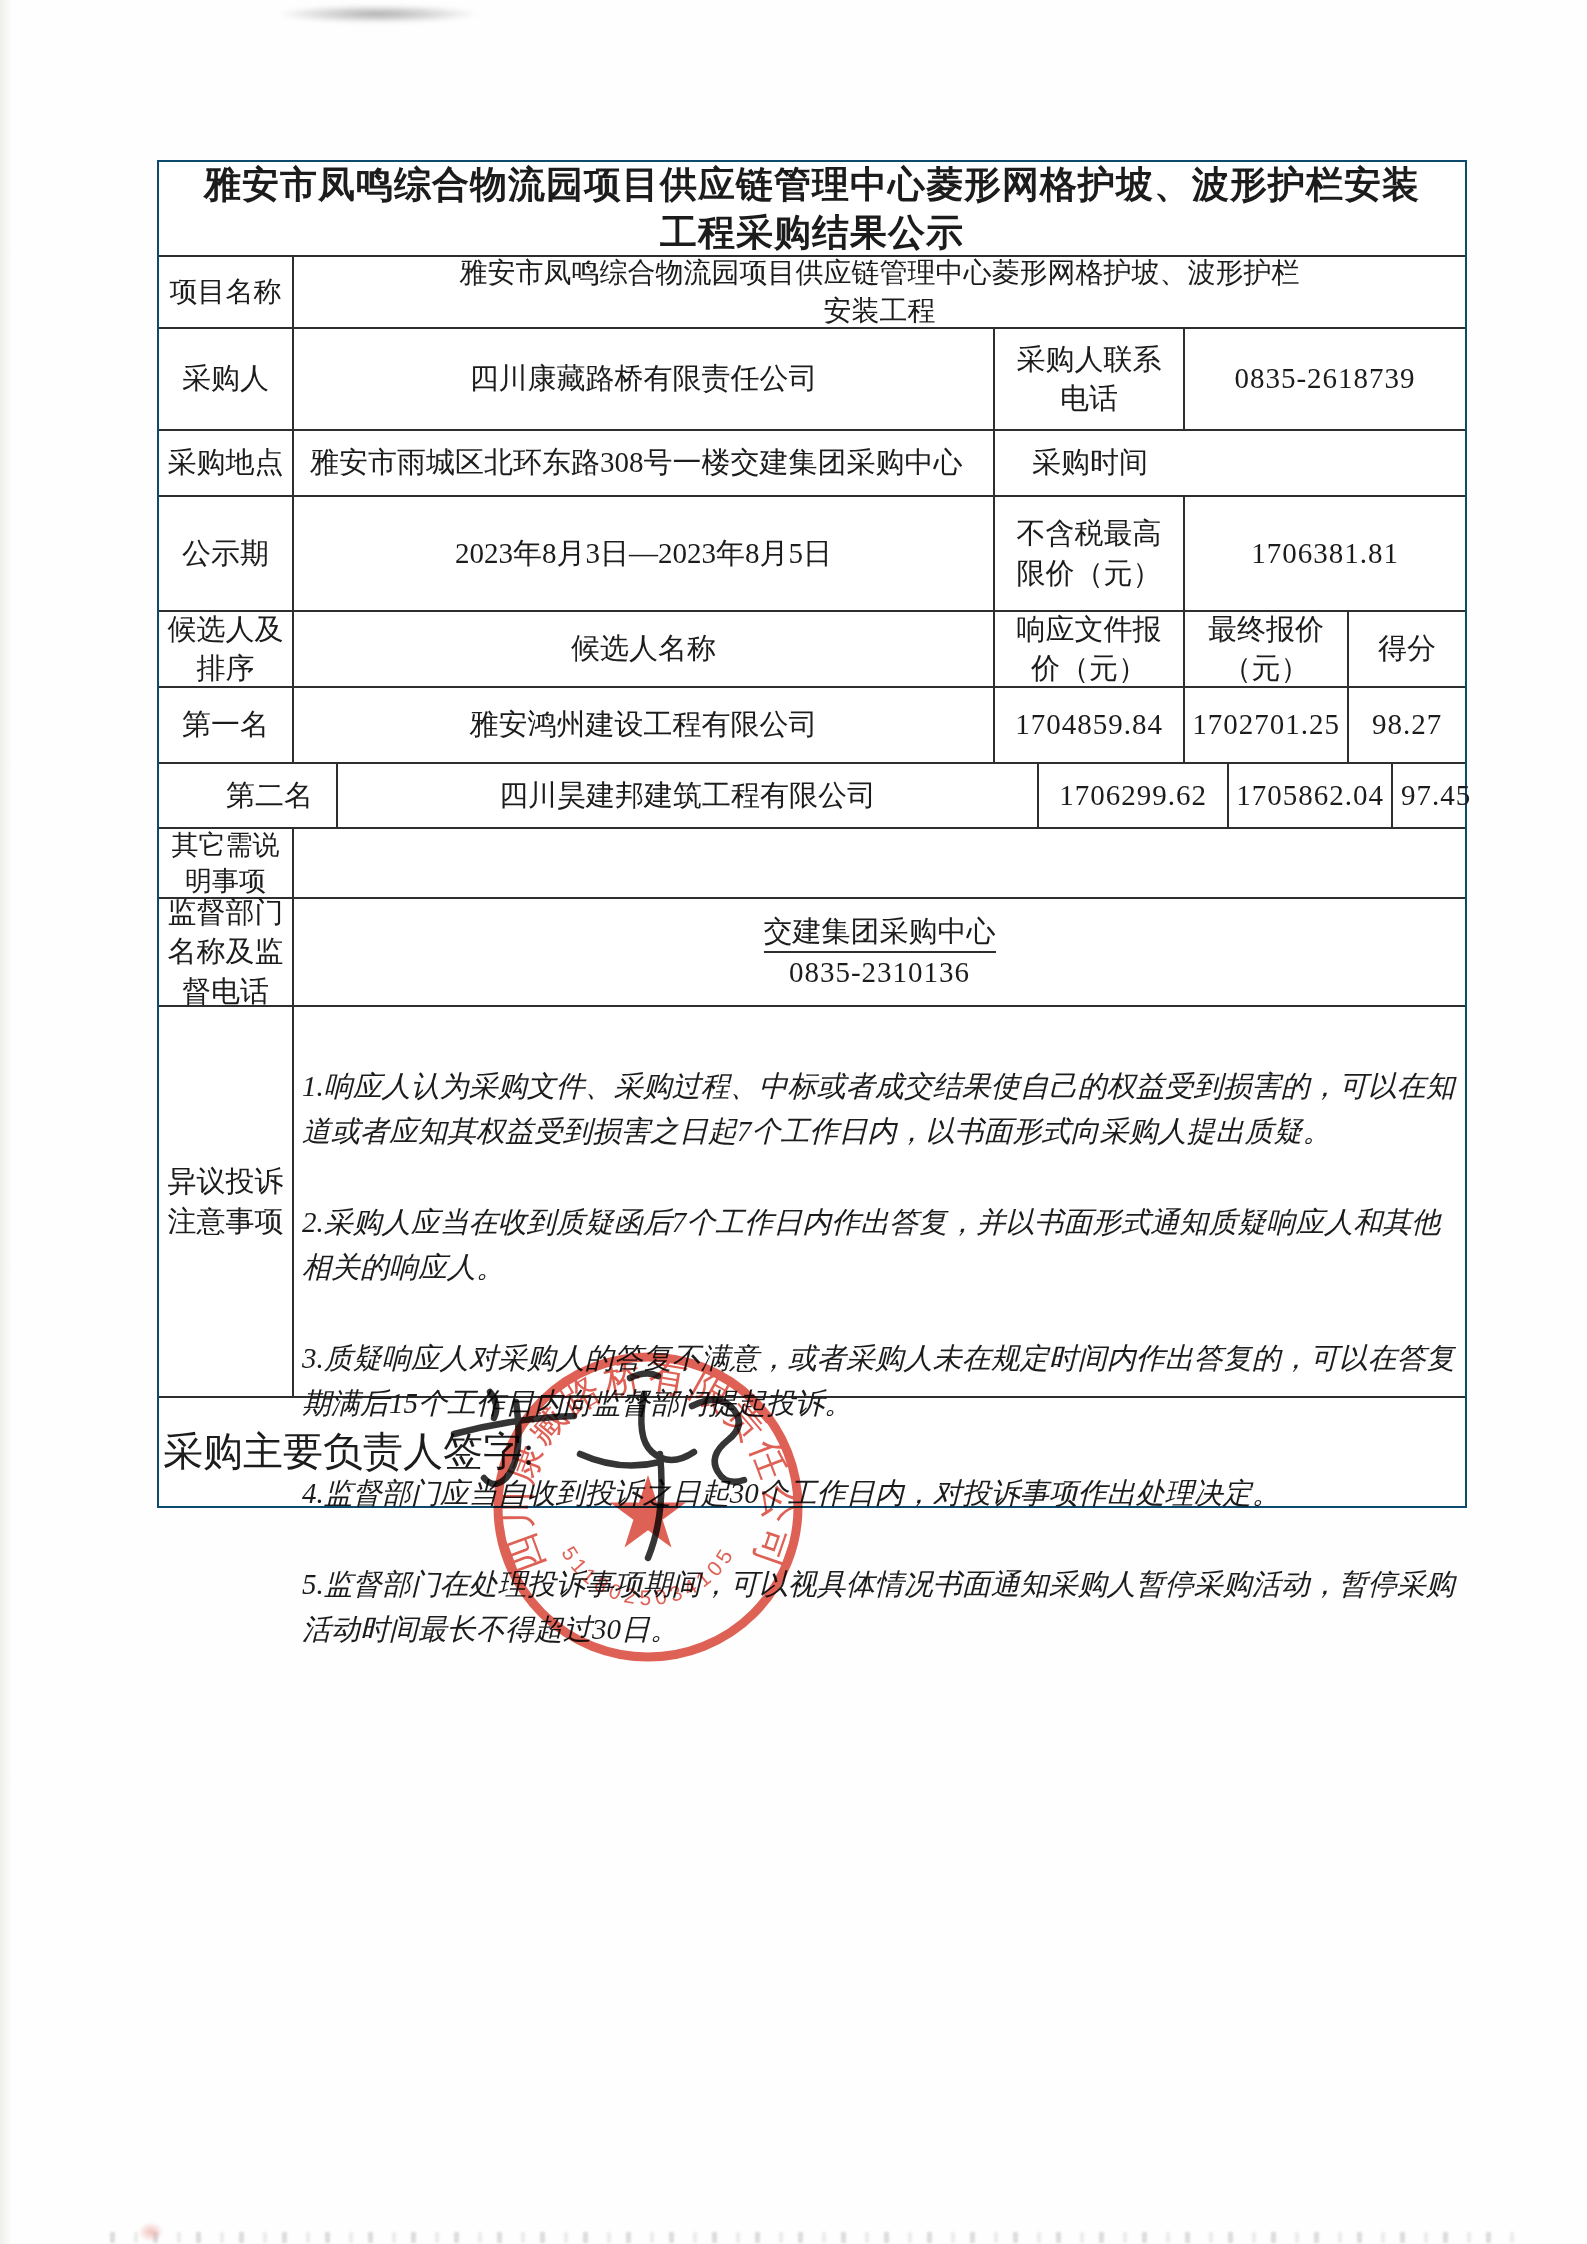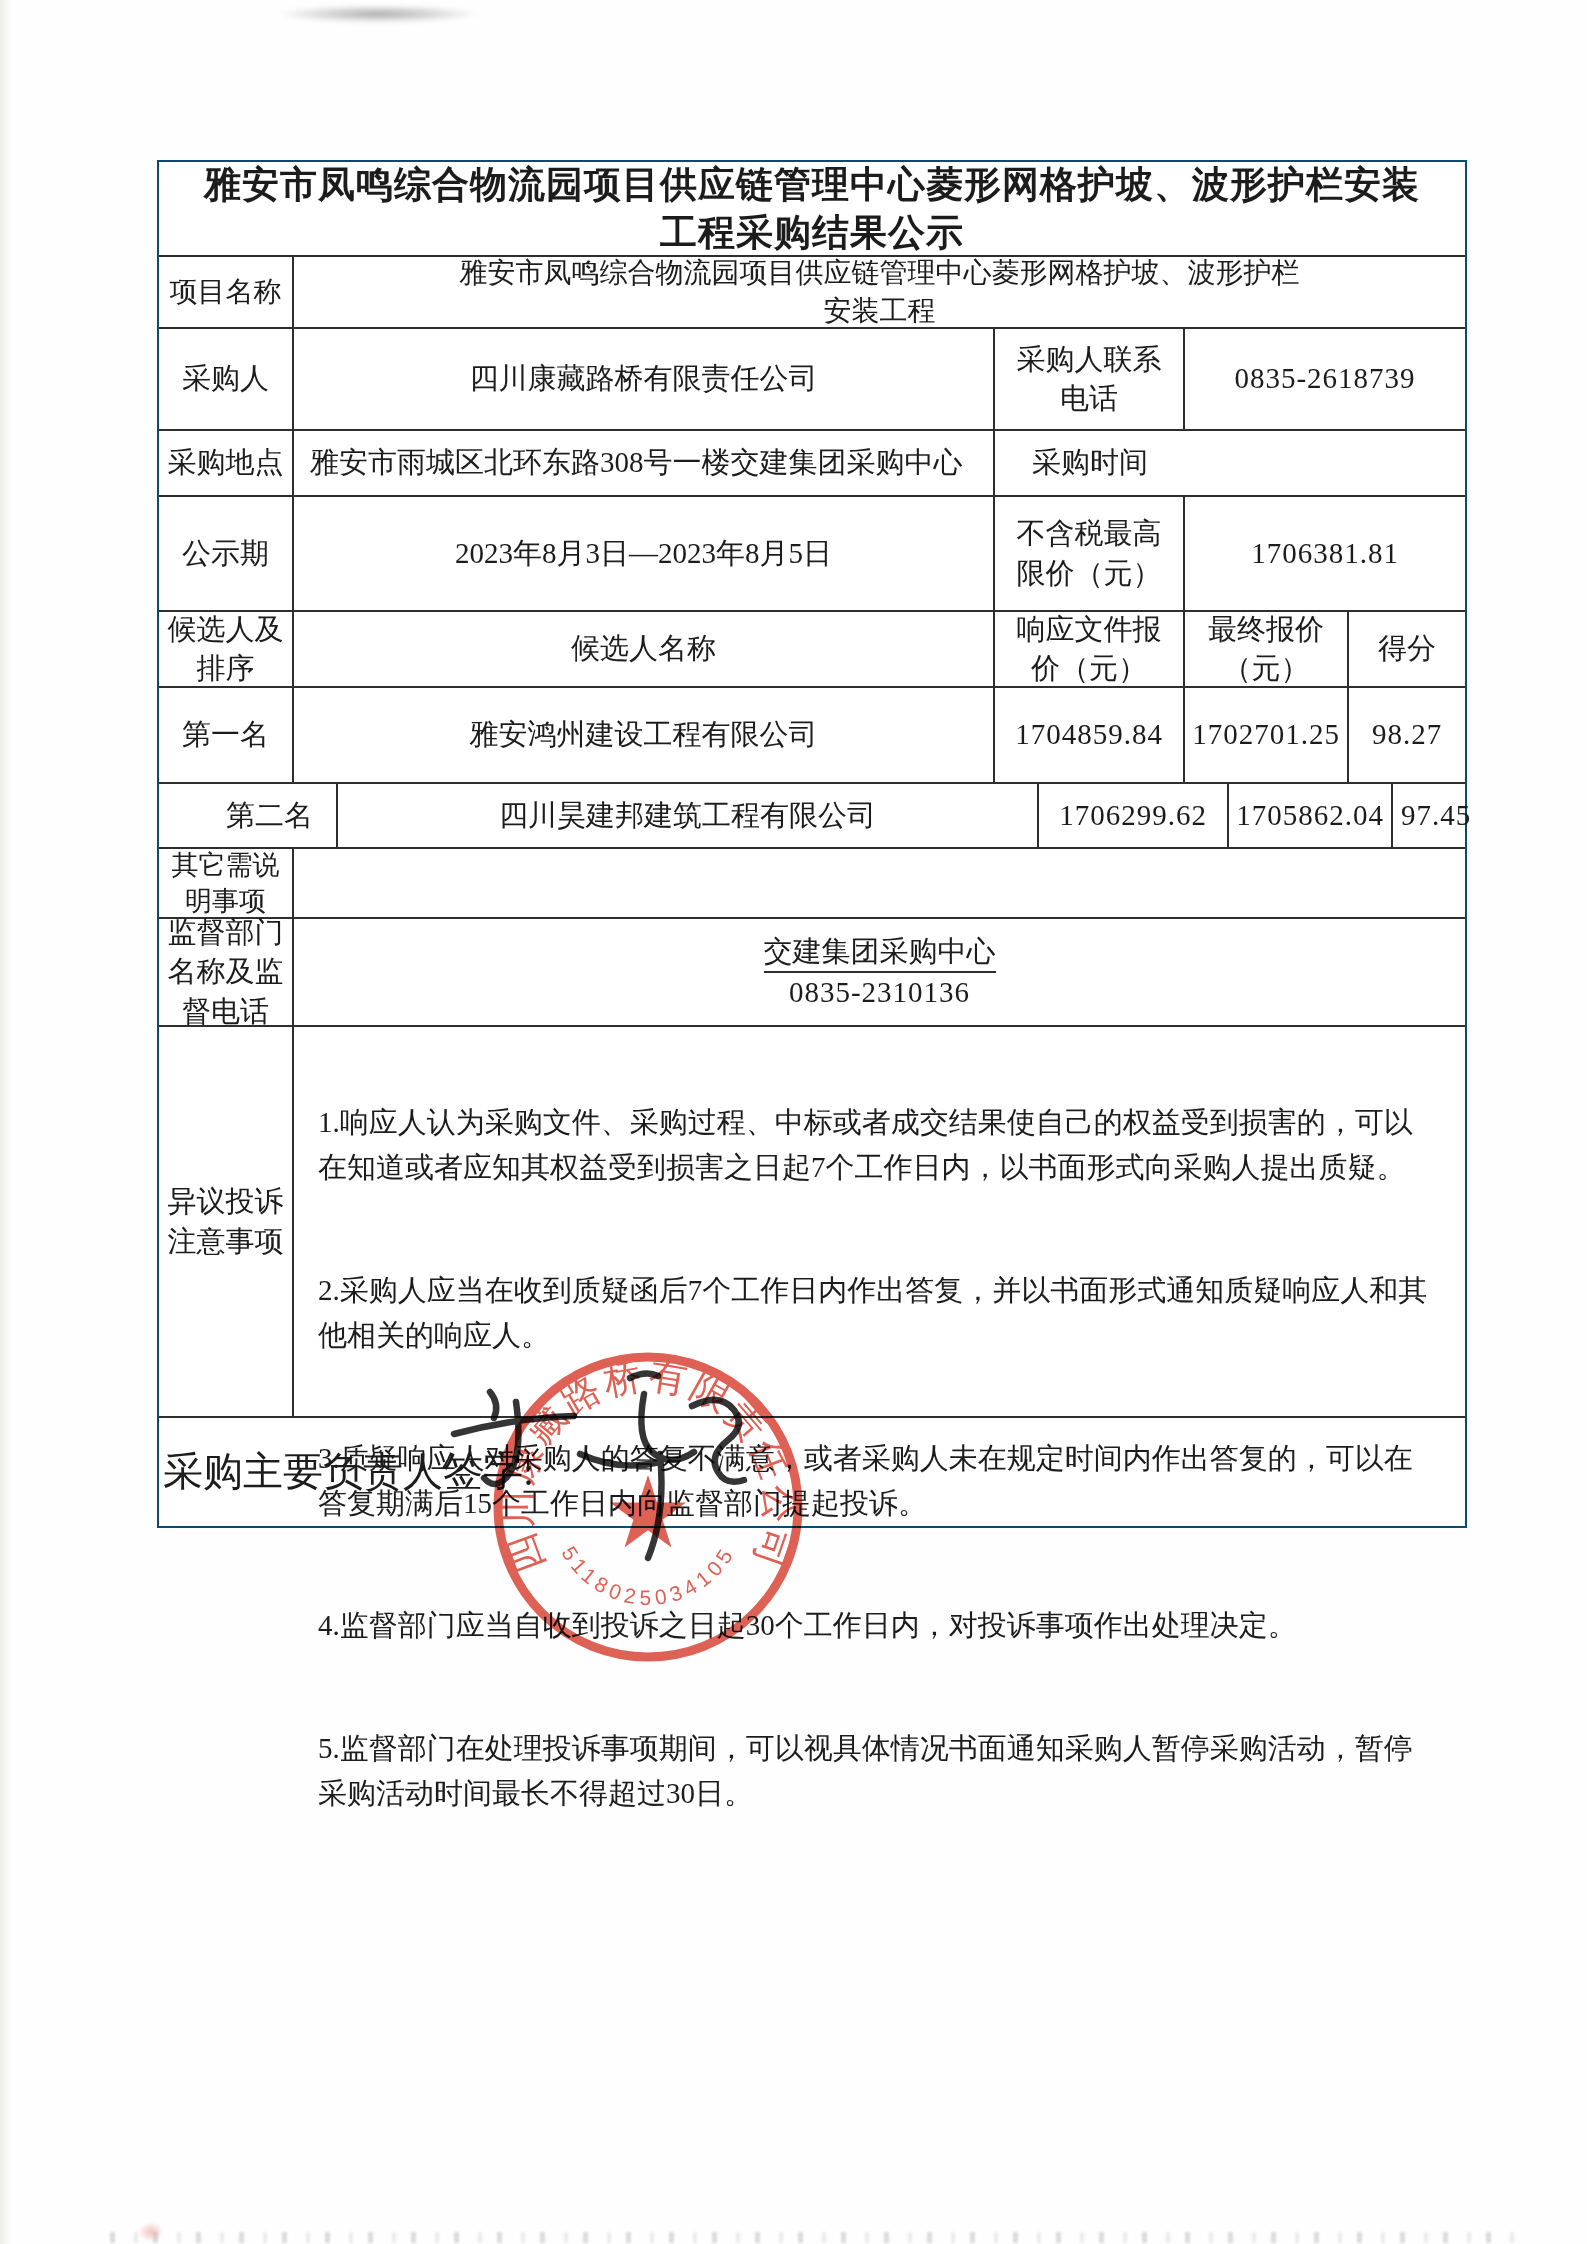--- a/index.html
+++ b/index.html
@@ -40,36 +40,36 @@
 
   .row-title{height:95px;}
   .row-title .td{font-weight:bold;font-size:37px;line-height:1.28;letter-spacing:1px;}
   .row-project{height:72px;}
   .row-project .td{font-size:28px;}
   .row-purchaser{height:102px;font-family:Liberation Serif, serif;}
   .row-location{height:66px;}
   .row-location .loc-val{justify-content:flex-start;text-align:left;padding-left:16px;}
   .row-publicity{height:115px;}
   .row-cand-header{height:76px;}
-  .row-cand1{height:96px;}
+  .row-cand1{height:76px;}
   .row-cand2{height:65px;padding-left:44px;}
   .row-other{height:70px;}
   .row-other .lab{font-size:27px;}
   .row-supervision{height:108px;}
   .sup-stack{flex:1;display:flex;flex-direction:column;border-right:none;padding:16px;}
   .sup-cell{box-sizing:border-box;display:flex;align-items:center;justify-content:center;
     font-size:29px;}
   .sup-top{height:56px;border-bottom:2px solid #2e2e2e;}
   .sup-bot{height:50px;letter-spacing:1px;}
   .row-objection{height:391px;}
   .row-objection .obj-text{
     justify-content:flex-start;align-items:flex-start;text-align:left;
     padding:12px 10px 8px 8px;font-size:29px;line-height:1.56;display:block;
   }
-  .obj-item{margin:16px;}
+  .obj-item{margin:0;font-style:italic;}
   .row-signature{height:108px;}
   .row-signature .td{justify-content:flex-start;text-align:center;padding-left:4px;font-size:40px;}
   .num{letter-spacing:1px;}
 
   .stamp{position:absolute;left:488px;top:1347px;width:320px;height:320px;
     mix-blend-mode:multiply;opacity:.92;}
   .signature-svg{position:absolute;left:430px;top:1358px;width:420px;height:230px;
     mix-blend-mode:multiply;}
 </style>
 </head>

